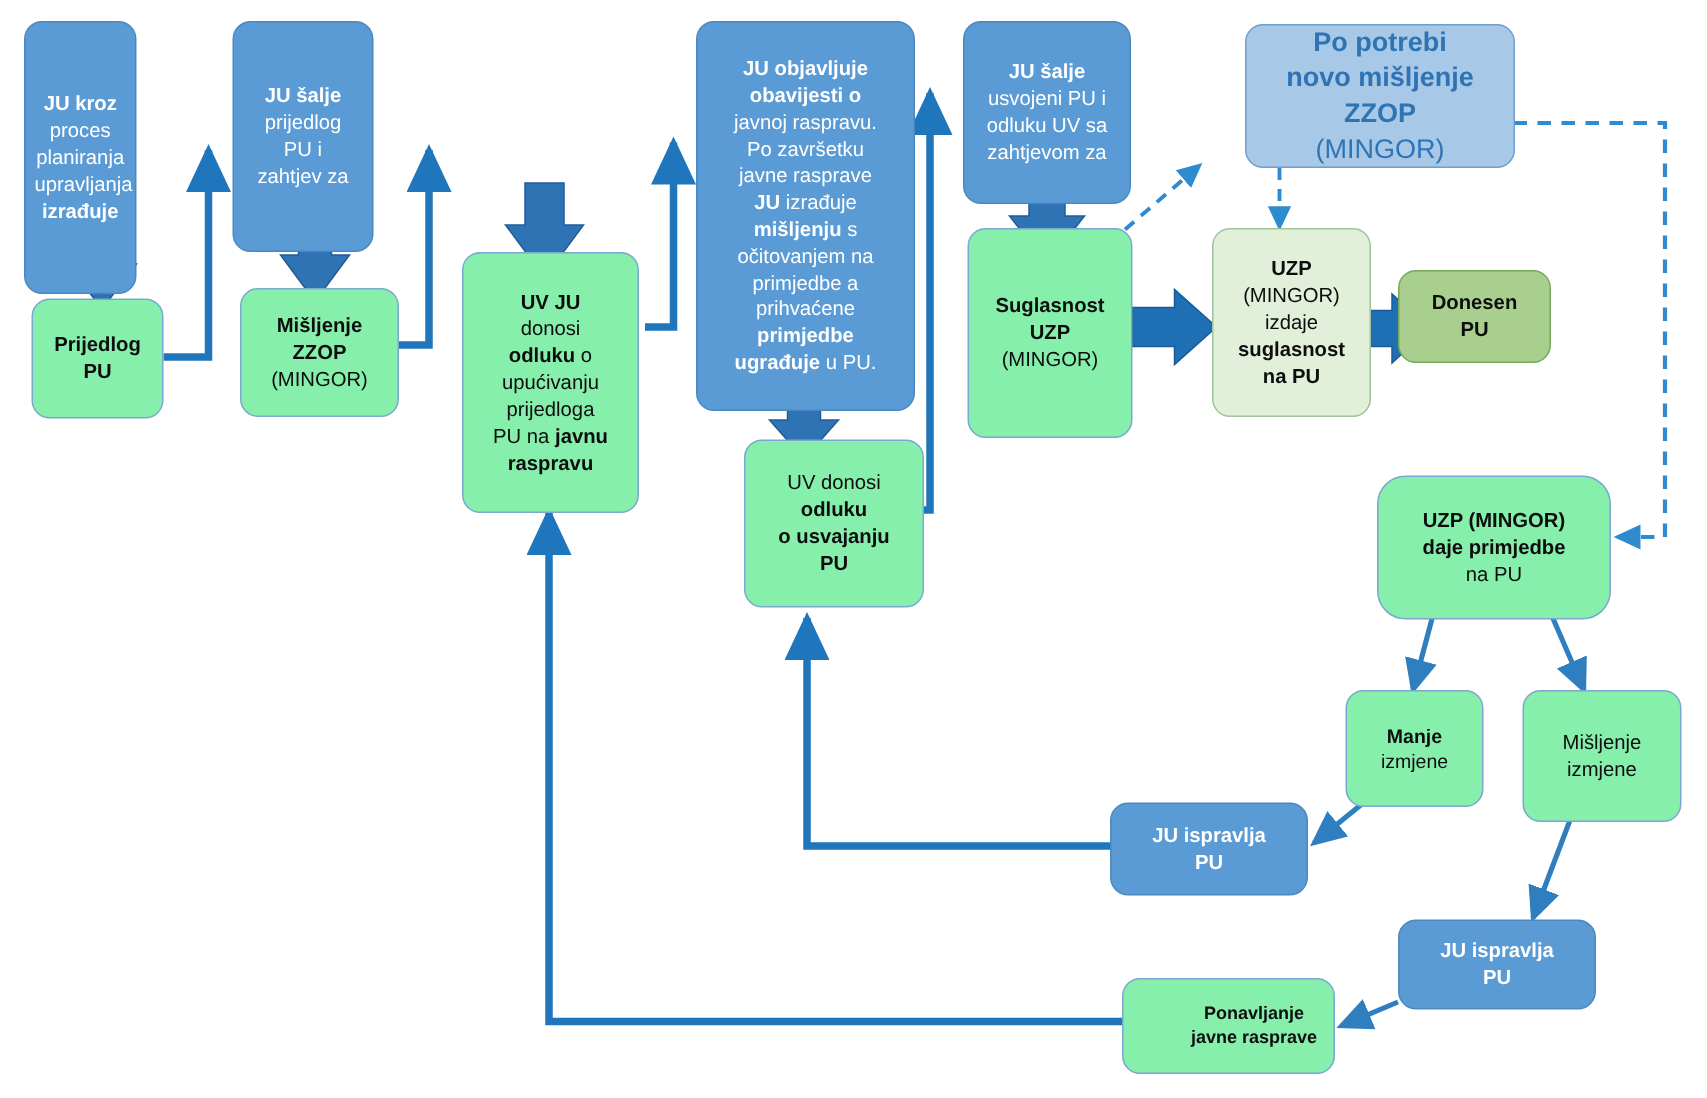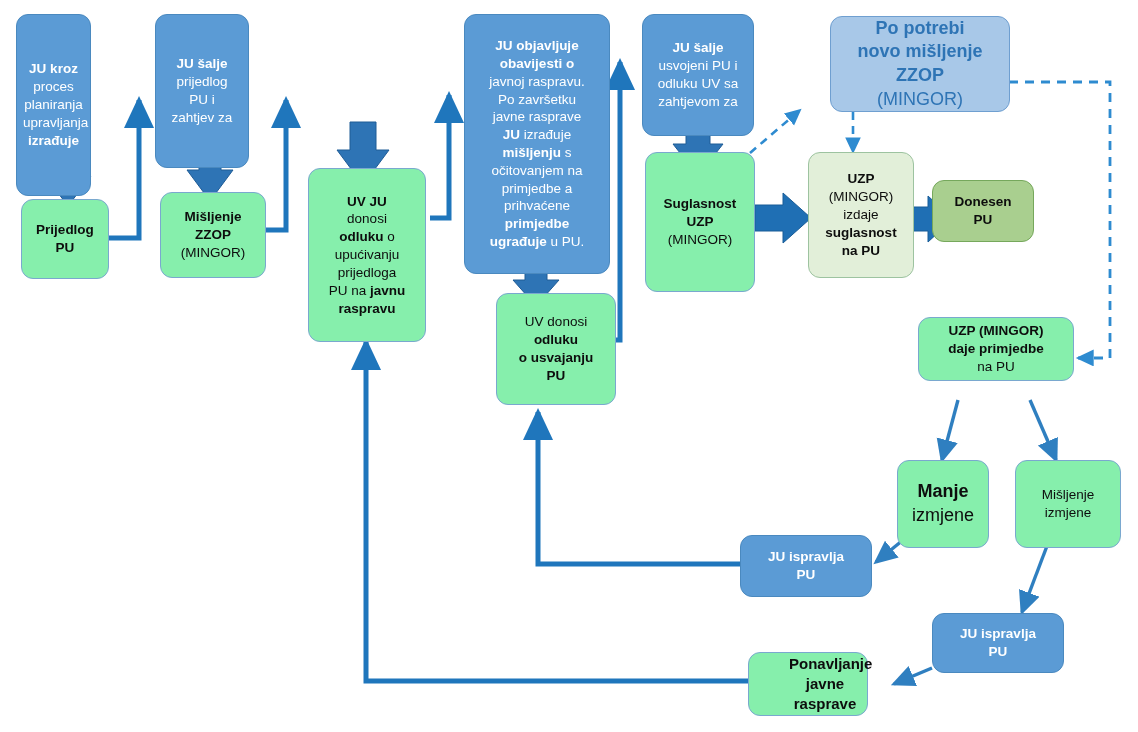--- a/index.html
+++ b/index.html
@@ -226,29 +226,29 @@
     </span>
   </div>
 
   <div class="node n-green" style="left:932px;top:180px;width:102px;height:62px;font-size:13.5px;">
     <span class="txt">
       <span>Donesen</span><br>
       <span>PU</span>
     </span>
   </div>
 
-  <div class="node n-light" style="left:918px;top:317px;width:156px;height:64px;font-size:13.5px;">
+  <div class="node n-light" style="left:918px;top:317px;width:156px;height:96px;font-size:13.5px;border-radius:19px;">
     <span class="txt">
       <b>UZP (MINGOR)</b><br>
       <b>daje primjedbe</b><br>
       <span>na PU</span>
     </span>
   </div>
 
-  <div class="node n-light" style="left:897px;top:460px;width:92px;height:88px;font-size:18px;align-items:center;">
+  <div class="node n-light" style="left:897px;top:460px;width:92px;height:78px;font-size:13px;align-items:center;">
     <span class="txt">
       <b>Manje</b><br>
       <span>izmjene</span>
     </span>
   </div>
 
   <div class="node n-light" style="left:1015px;top:460px;width:106px;height:88px;font-size:13.5px;">
     <span class="txt">
       <span>Mišljenje</span><br>
       <span>izmjene</span>
@@ -262,20 +262,20 @@
     </span>
   </div>
 
   <div class="node n-dark" style="left:932px;top:613px;width:132px;height:60px;font-size:13.5px;">
     <span class="txt">
       <span>JU ispravlja</span><br>
       <span>PU</span>
     </span>
   </div>
 
-  <div class="node n-light" style="left:748px;top:652px;width:120px;height:64px;font-size:15px;font-weight:bold;padding-left:40px;">
+  <div class="node n-light" style="left:748px;top:652px;width:142px;height:64px;font-size:12px;font-weight:bold;padding-left:40px;">
     <span class="txt">
       <span>Ponavljanje</span><br>
       <span>javne rasprave</span>
     </span>
   </div>
 
 </div>
 
 </body></html>

